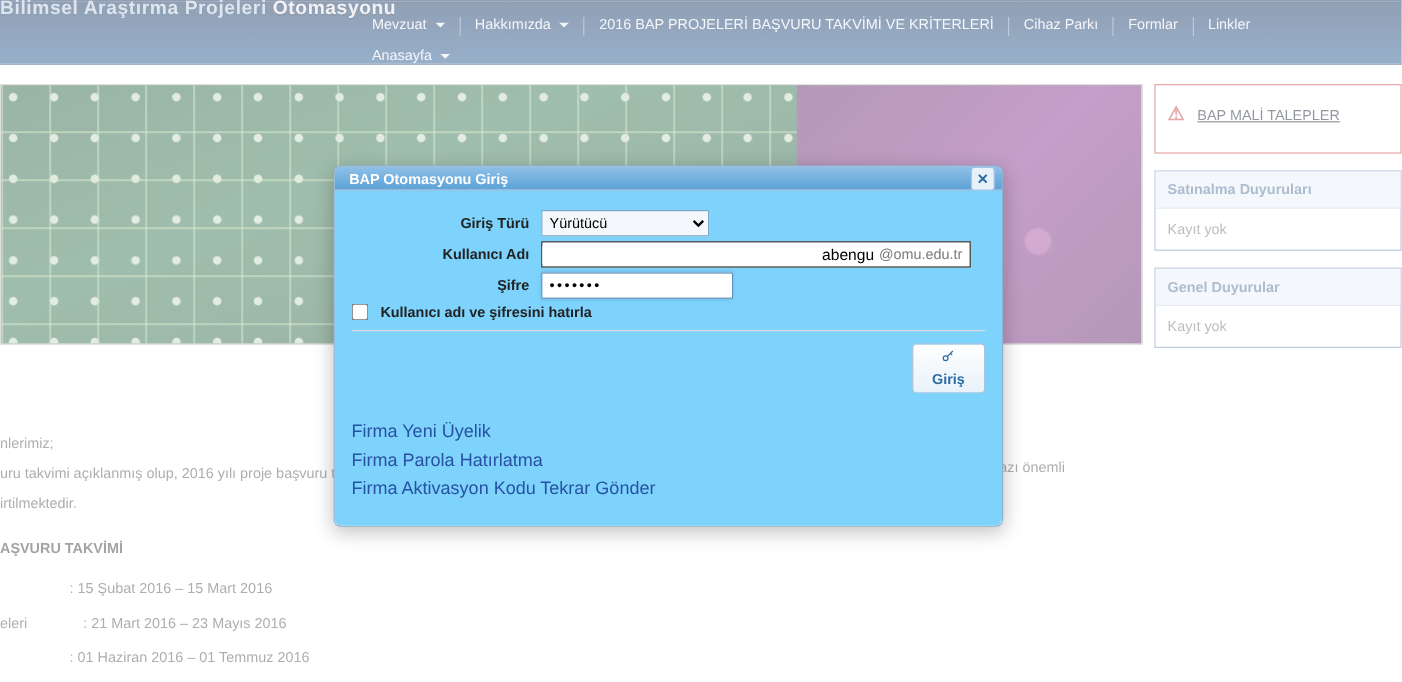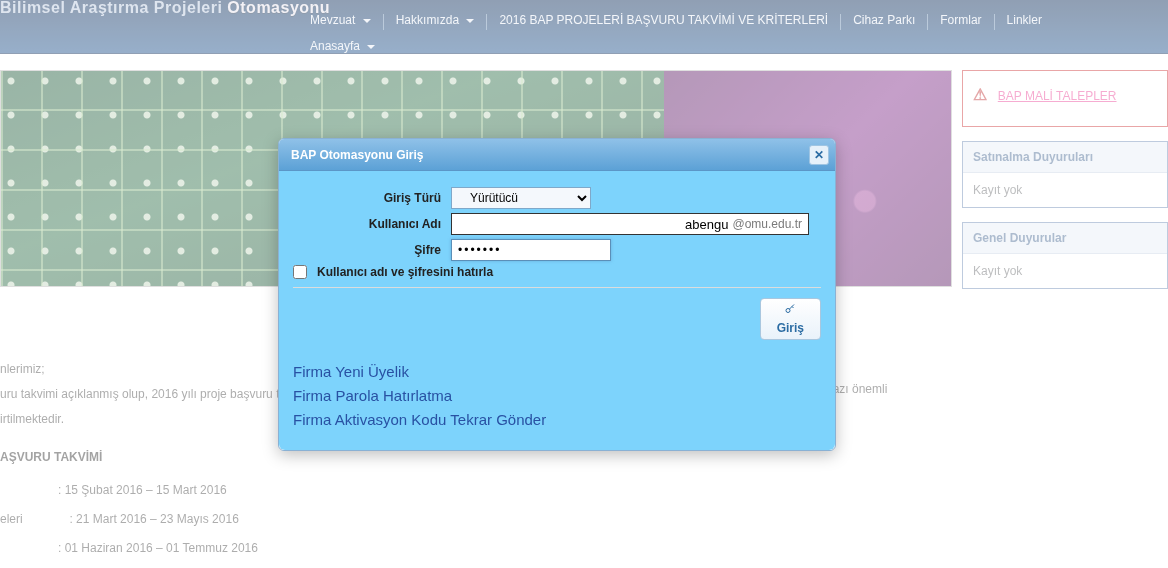--- a/index.html
+++ b/index.html
@@ -68,21 +68,21 @@
   
   .sidebar { position: absolute; top: 70px; left: 962px; width: 206px; }
   .panel {
     border: 1px solid #ce3a3c; background: #fff; margin-bottom: 14px;
   }
   .panel.important .hdr {
     background: #fff; color: #c33d3e; font-weight: bold; padding: 12px 10px 12px 10px;
     font-size: 15px; border-bottom: 1px solid #e8c7c7;
   }
   .panel.important .body { padding: 14px 10px 22px 10px; }
-  .panel.important .body a { color: #ec4899; font-size: 12px; text-decoration: underline; }
+  .panel.important .body a { color: #0f172a; font-size: 12px; text-decoration: underline; }
   .panel.important .alert-icon { color: #c33d3e; margin-right: 6px; font-weight: bold; }
 
   .panel.blue { border: 1px solid #6f8db5; }
   .panel.blue .hdr {
     background: #e7eef6; color: #4a6a94; font-weight: bold; font-size: 12px;
     padding: 8px 10px; border-bottom: 1px solid #c9d6e5;
   }
   .panel.blue .body { padding: 10px; color: #6c6e71; font-size: 12px; }
 
   
@@ -101,39 +101,39 @@
   }
 
   
   .dialog {
     position: absolute; left: 278px; top: 138px; width: 558px;
     background: #fff; border: 1px solid #8ab1d4; border-radius: 6px;
     box-shadow: 0 4px 16px rgba(0,0,0,0.25);
     font-size: 12px; color: #333;
   }
   .dialog .titlebar {
-    height: 32px;
+    height: 20px;
     background: linear-gradient(to bottom, #8fc1e8 0%, #5ca1d6 100%);
     border-radius: 5px 5px 0 0; display: flex; align-items: center;
     padding: 0 6px 0 12px; color: #fff; font-weight: bold;
     border-bottom: 1px solid #5b96c7;
   }
   .dialog .titlebar .title { flex: 1; }
   .dialog .titlebar .close {
     width: 20px; height: 20px; background: #e6f1fa; border: 1px solid #9fc5e3;
     border-radius: 3px; display: flex; align-items: center; justify-content: center;
     color: #2b6ca3; cursor: pointer; font-weight: bold;
   }
   .dialog .body { padding: 12px 14px 18px 14px; background: #7dd3fc; border-radius: 0 0 6px 6px; }
 
   .form-row { display: flex; align-items: center; margin: 4px 0; }
   .form-row .label { width: 158px; text-align: right; padding-right: 10px; color: #222; font-weight: bold; }
   .form-row select {
     width: 140px; height: 22px; border: 1px solid #7fa8c9; background: #f4f8fc;
-    font-size: 12px; padding: 1px 14px;
+    font-size: 12px; padding: 1px 2px;
   }
   .form-row .combined-input {
     display: flex; align-items: center; height: 22px;
     border: 1px solid #333; background: #fff;
     width: 358px;
   }
   .form-row .combined-input .editable {
     flex: 1; border: none; outline: none; text-align: right; padding: 0 2px; font-size: 13px;
   }
   .form-row .combined-input .suffix {

